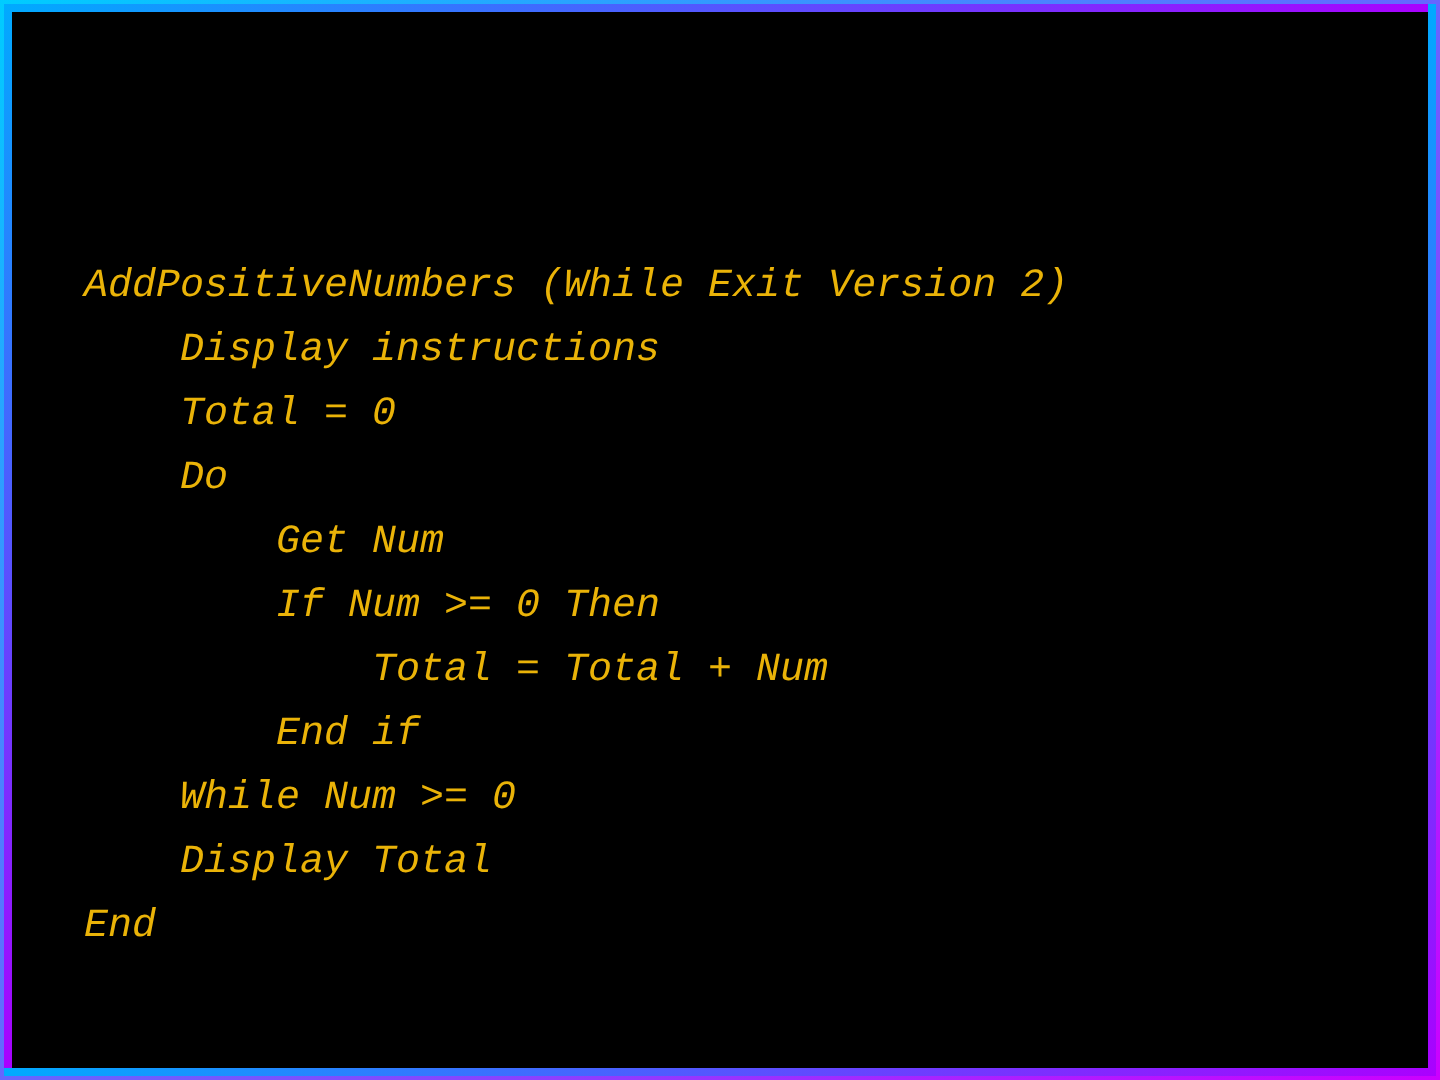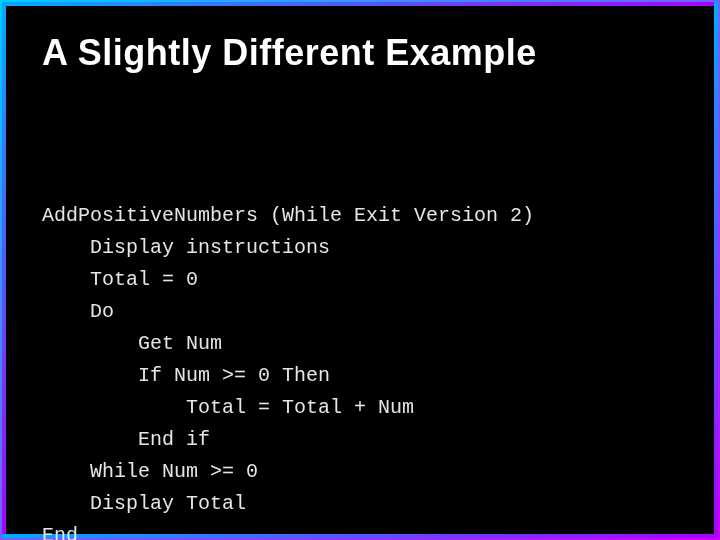--- a/index.html
+++ b/index.html
@@ -85,29 +85,29 @@
     .code-block {
       font-family: 'Courier New', Courier, monospace;
       font-size: 20px;
       color: #ffffff;
       line-height: 1.6;
       white-space: pre;
     }
 
     .line {
       display: block;
-      color: #e5e5e5;
+      color: #eab308;
+      font-style: italic;
     }
   </style>
 </head>
 <body>
 
 <div class="slide-container">
   <div class="top-border"></div>
   <div class="bottom-border"></div>
 
   <div class="content">
-    <h1 class="title">A Slightly Different Example</h1>
     <div class="code-block">
       
     <span class="line">AddPositiveNumbers (While Exit Version 2)</span><span class="line">    Display instructions</span><span class="line">    Total = 0</span><span class="line">    Do</span><span class="line">        Get Num</span><span class="line">        If Num &gt;= 0 Then</span><span class="line">            Total = Total + Num</span><span class="line">        End if</span><span class="line">    While Num &gt;= 0</span><span class="line">    Display Total</span><span class="line">End</span></div>
   </div>
 </div>
 
 </body></html>

